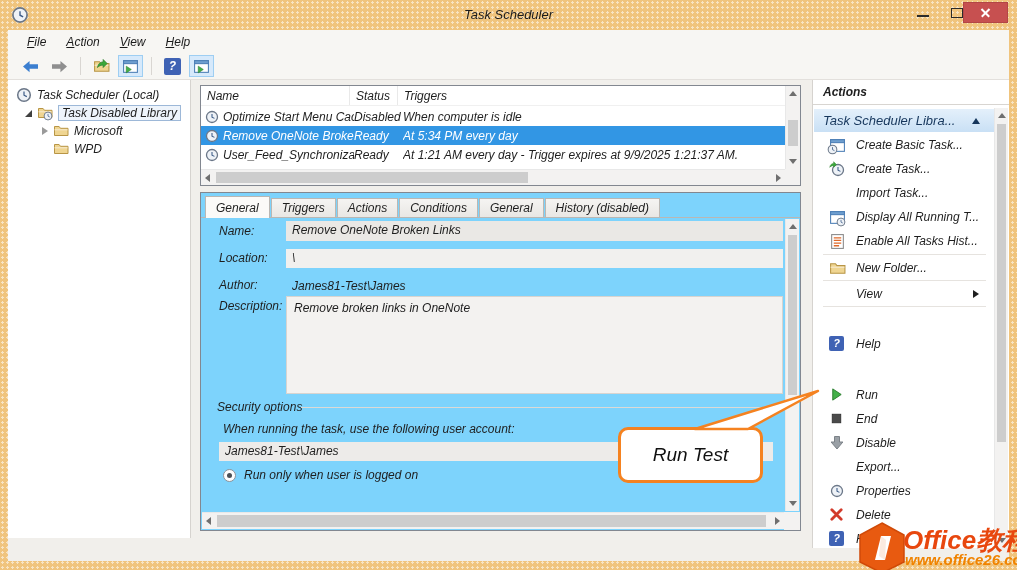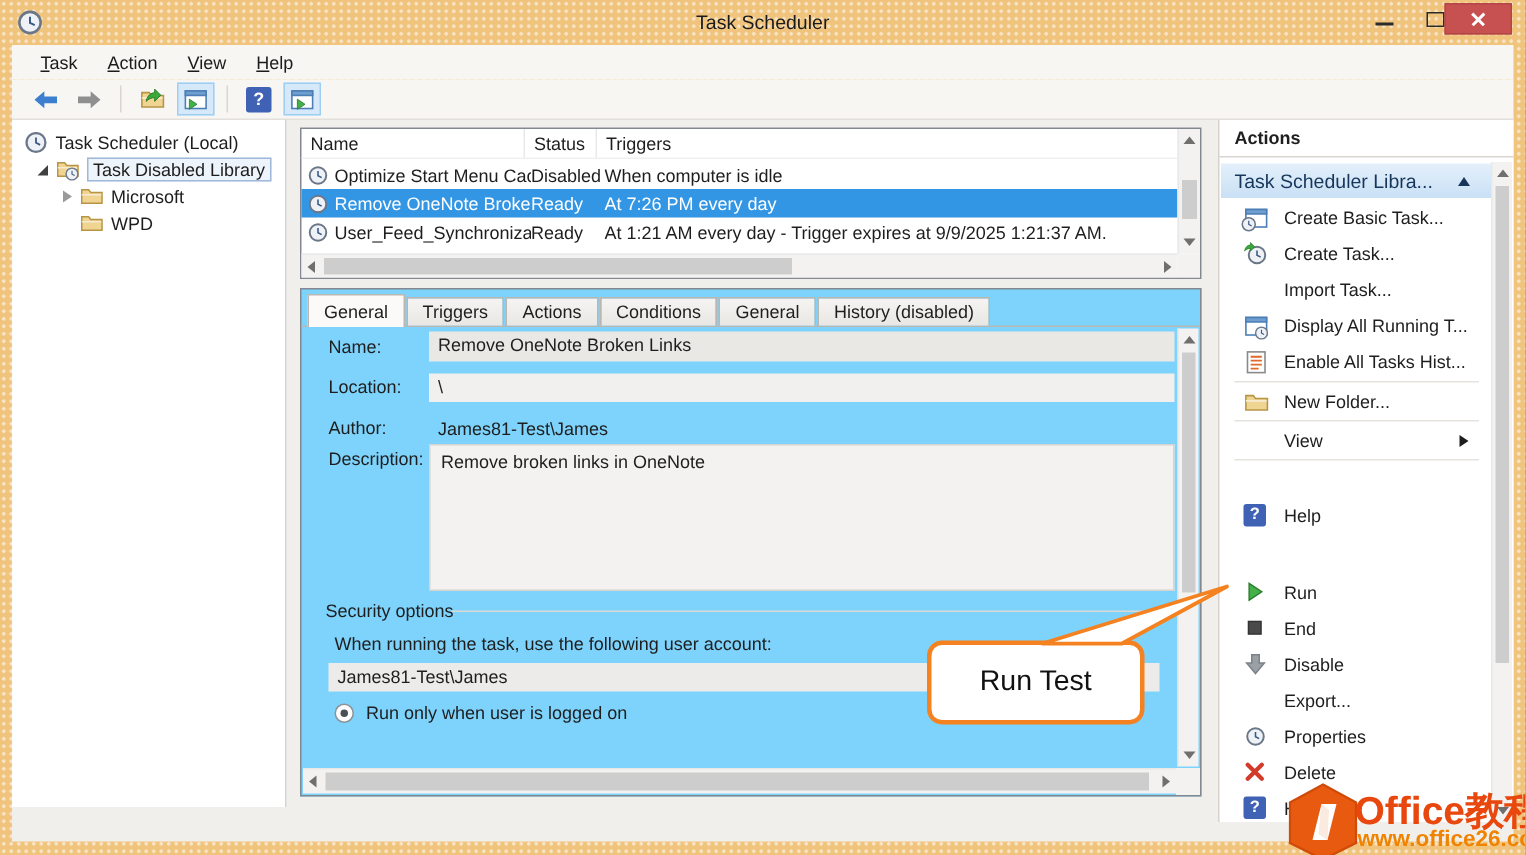--- a/index.html
+++ b/index.html
@@ -3,20 +3,21 @@
 <meta charset="utf-8">
 <style>
   * { box-sizing: border-box; margin: 0; padding: 0; }
   body { background:#555; font-family:"Liberation Sans", sans-serif; }
   #app{
     position:relative; width:1017px; height:570px; overflow:hidden;
     font-size:12px; color:#1e1e1e;
     background-color:#f0c47d;
     background-image:radial-gradient(rgba(255,255,255,.55) 1px, transparent 1.3px);
     background-size:5px 5px;
+    font-style:italic;
   }
   svg{display:block}
   .ic{display:inline-block; line-height:0}
 
   
   .titlebar{position:absolute;left:0;top:0;right:0;height:30px;}
   .app-icon{position:absolute;left:11px;top:6px;width:18px;height:18px}
   .win-title{position:absolute;left:0;right:0;top:7px;text-align:center;font-size:13px;color:#1b1b1b}
   .btn-min{position:absolute;right:80px;top:2px;width:28px;height:22px}
   .btn-min .bar{position:absolute;left:8px;top:13px;width:12px;height:2px;background:#2b2b2b}
@@ -182,21 +183,21 @@
     <div class="btn-max">
         <span class="box"></span>
       </div>
     <div class="btn-close">
         <span class="x1"></span>
         <span class="x2"></span>
       </div>
   </div>
 
   <div class="menubar">
-    <span class="menu-item">Task</span>
+    <span class="menu-item">File</span>
     <span class="menu-item">Action</span>
     <span class="menu-item">View</span>
     <span class="menu-item">Help</span>
   </div>
 
   <div class="toolbar">
     <div class="tb-btn">
       <svg class="ic" width="19" height="15" fill="#3c7fd0">
           <use href="#i-arrowL"></use>
         </svg>
@@ -293,21 +294,21 @@
           <span class="c-name">Optimize Start Menu Cach...</span>
           <span class="c-status">Disabled</span>
           <span class="c-trig">When computer is idle</span>
         </div>
         <div class="lrow selected">
           <svg class="ric">
               <use href="#i-clock"></use>
             </svg>
           <span class="c-name">Remove OneNote Broken ...</span>
           <span class="c-status">Ready</span>
-          <span class="c-trig">At 7:26 PM every day</span>
+          <span class="c-trig">At 5:34 PM every day</span>
         </div>
         <div class="lrow">
           <svg class="ric">
               <use href="#i-clock"></use>
             </svg>
           <span class="c-name">User_Feed_Synchronizatio...</span>
           <span class="c-status">Ready</span>
           <span class="c-trig">At 1:21 AM every day - Trigger expires at 9/9/2025 1:21:37 AM.</span>
         </div>
       </div>

